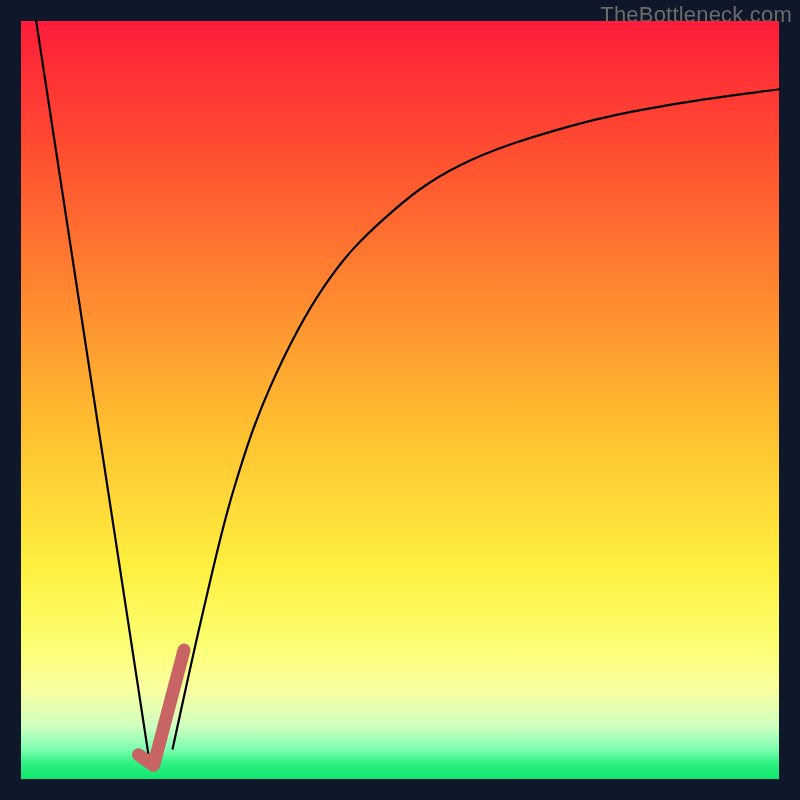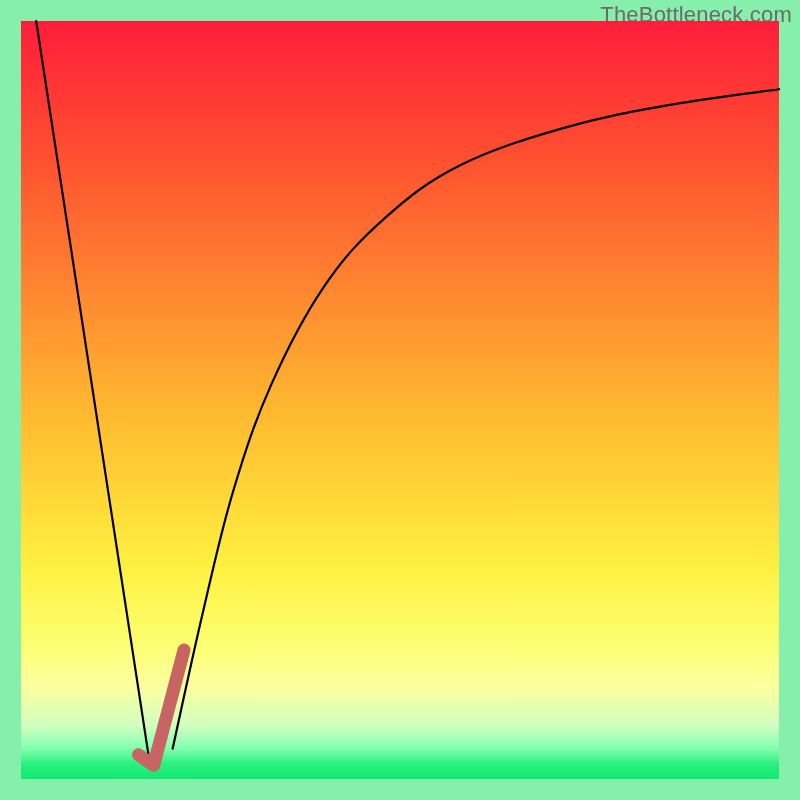--- a/index.html
+++ b/index.html
@@ -8,21 +8,21 @@
     width: 800px;
     height: 800px;
     overflow: hidden;
     background: #000;
     font-family: Arial, Helvetica, sans-serif;
   }
   .chart-container {
     position: relative;
     width: 800px;
     height: 800px;
-    background: #86efac;
+    background: #0f172a;
   }
   .plot-area {
     position: absolute;
     left: 21px;
     top: 21px;
     width: 758px;
     height: 758px;
     background: linear-gradient(
       to bottom,
       #ff1d3a 0%,

